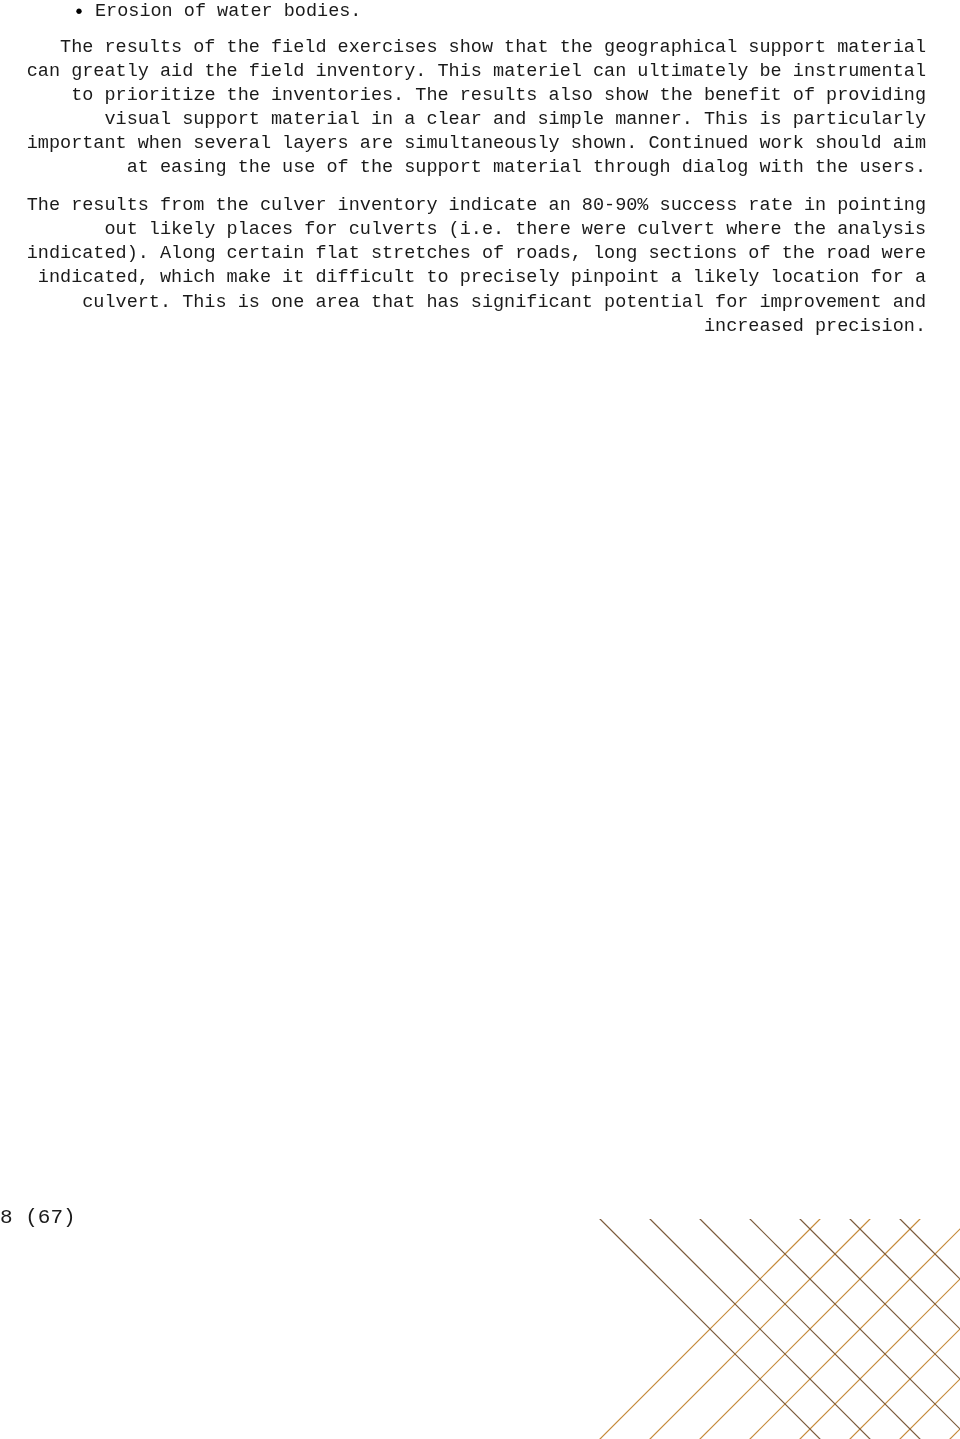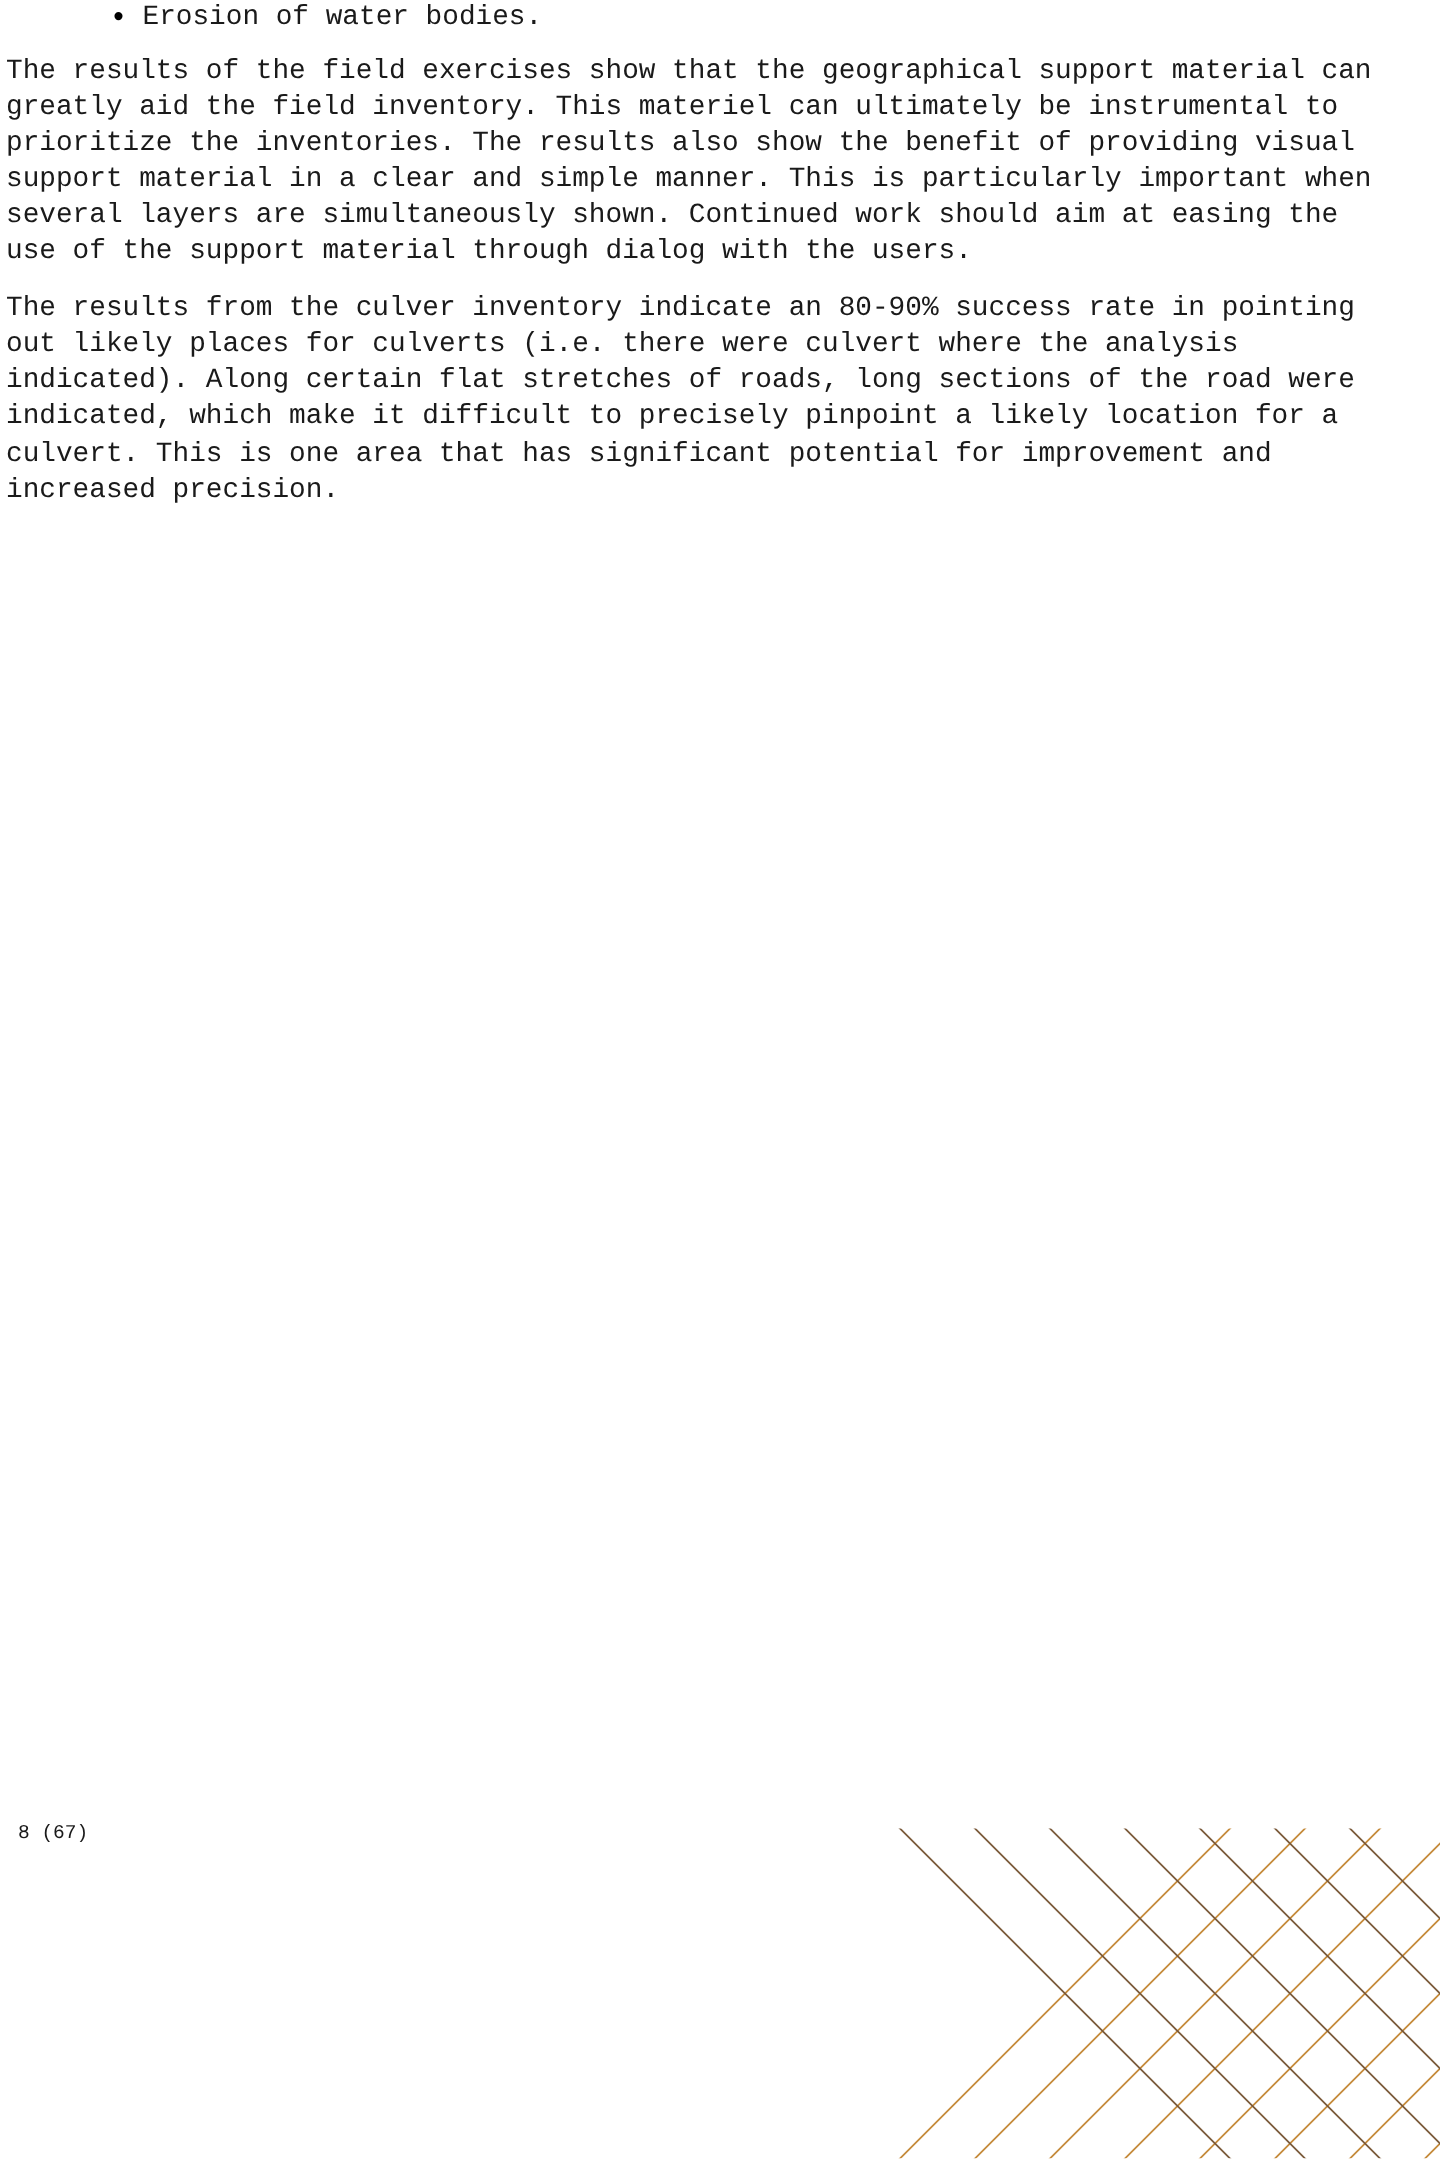--- a/index.html
+++ b/index.html
@@ -39,31 +39,31 @@
   }
   ul.bullet li::before {
     content: "•";
     position: absolute;
     left: -22px;
     top: 0;
     font-size: 20px;
     color: #000;
   }
   p.body {
-    margin: 0 0 14px 0;
+    margin: 0 0 14px 15px;
     padding: 0 4px 0 4px;
     font-size: 18.5px;
     line-height: 1.3;
-    text-align: left;
+    text-align: right;
   }
   .page-number {
     position: absolute;
-    left: 12px;
+    left: 0;
     bottom: 210px;
-    font-size: 13px;
+    font-size: 21px;
   }
   .decoration {
     position: absolute;
     right: 0;
     bottom: 0;
     width: 460px;
     height: 220px;
     pointer-events: none;
   }
 </style>

